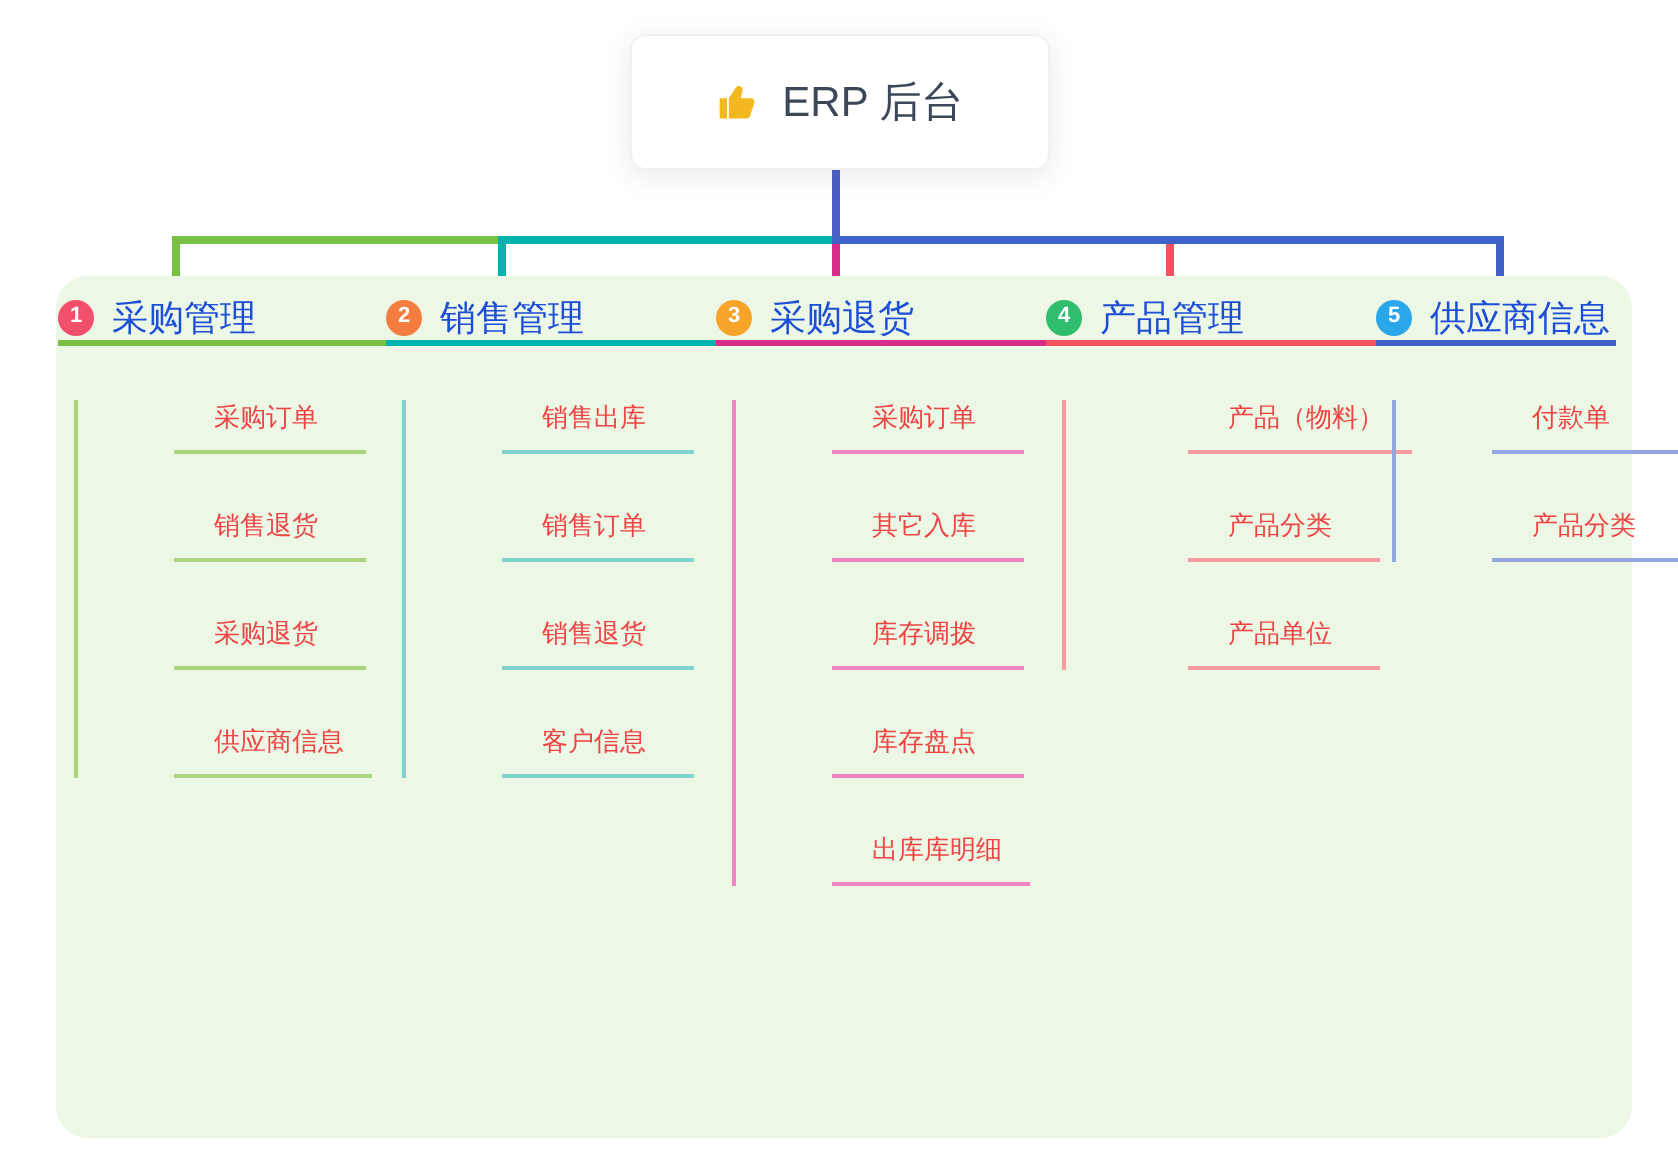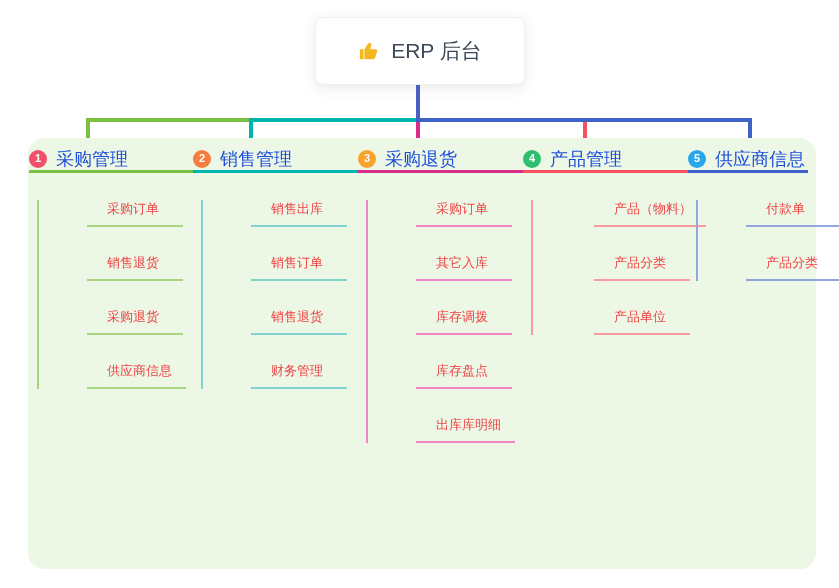--- a/index.html
+++ b/index.html
@@ -124,21 +124,21 @@
 
 <div class="branch c2">
   <div class="bhead">
     <span class="badge">2</span>
     <span class="blabel">销售管理</span>
   </div>
   <div class="kids">
     <div class="kid">销售出库</div>
     <div class="kid">销售订单</div>
     <div class="kid">销售退货</div>
-    <div class="kid">财务管理</div>
+    <div class="kid">客户信息</div>
   </div>
 </div>
 
 <div class="branch c3">
   <div class="bhead">
     <span class="badge">3</span>
     <span class="blabel">采购退货</span>
   </div>
   <div class="kids">
     <div class="kid">采购订单</div>

